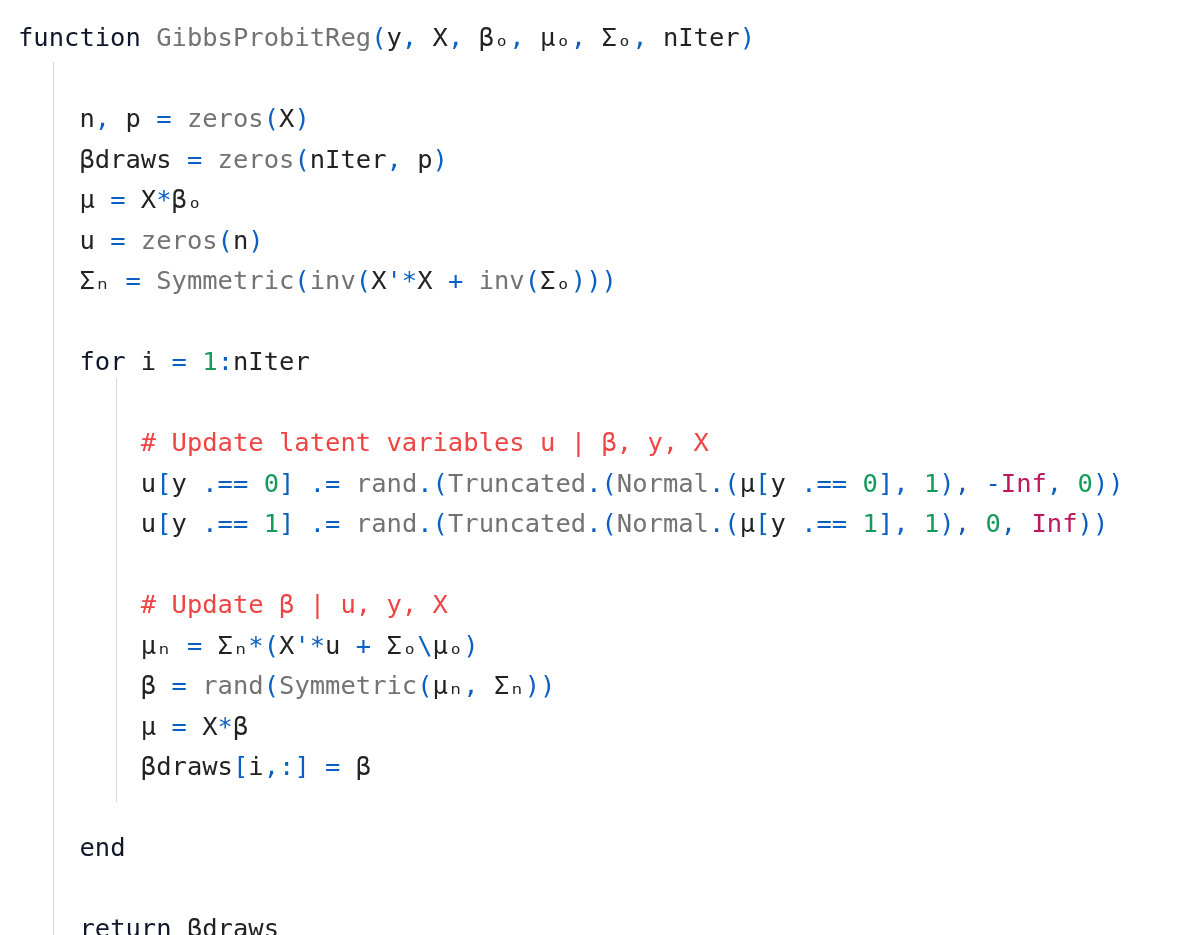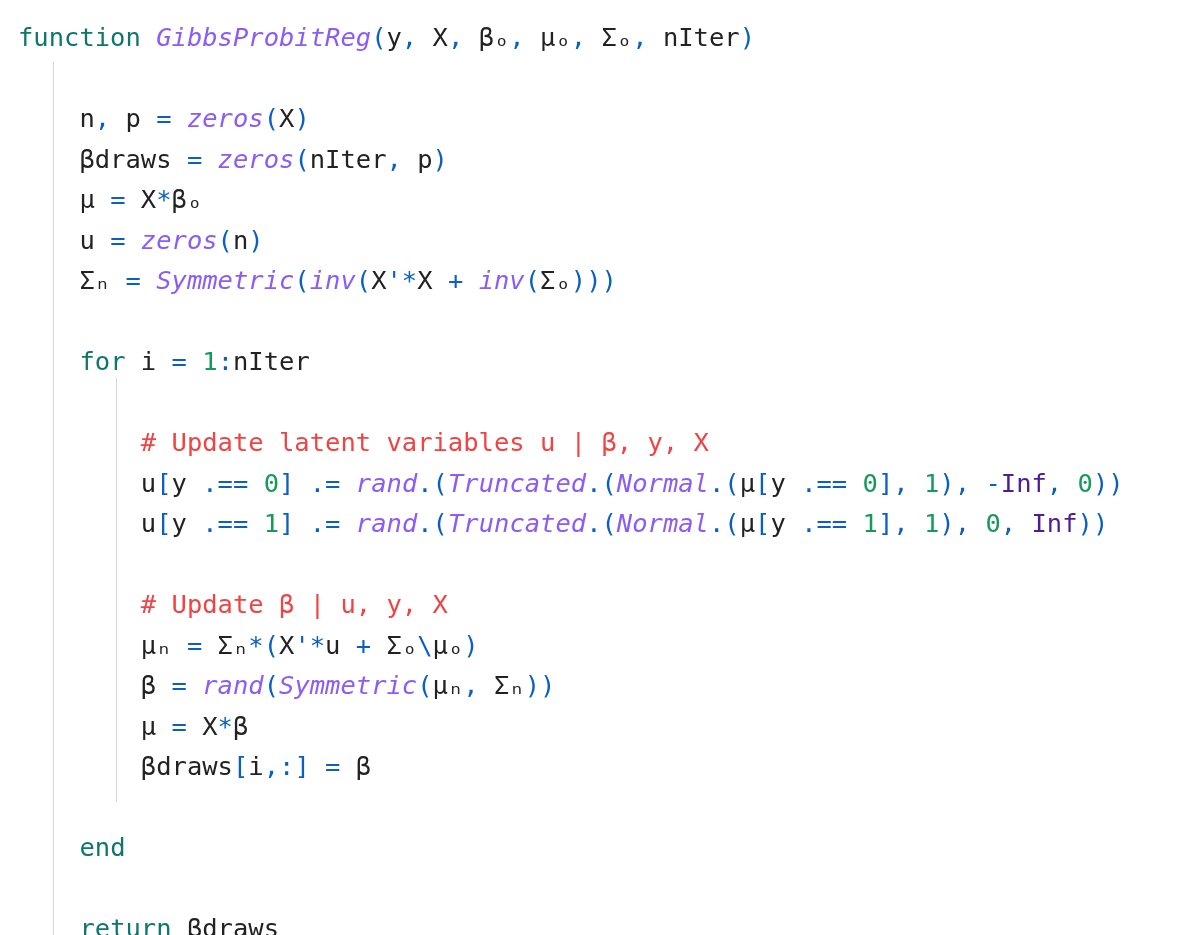--- a/index.html
+++ b/index.html
@@ -11,27 +11,27 @@
   pre.code {
     margin: 0;
     padding: 18px 18px 18px 18px;
     font-family: "JuliaMono", "Fira Code", "DejaVu Sans Mono", "Menlo", "Consolas", monospace;
     font-size: 25.5px;
     line-height: 1.55;
     color: #222;
     white-space: pre;
     position: relative;
   }
-  .kw  { color: #0f766e; }          
-  .fn  { color: #8b5cf6; font-style: italic; }          
+  .kw  { color: #0f172a; }          
+  .fn  { color: #737373; }          
   .par { color: #0a60c2; }          
   .op  { color: #0a60c2; }          
   .num { color: #159a5b; }          
   .cmt { color: #ef4444; }          
-  .cst { color: #4c1d95; }          
+  .cst { color: #be185d; }          
   .id  { color: #222; }             
 
   
   .guides {
     position: absolute;
     top: 0; left: 0;
     pointer-events: none;
   }
   .guide {
     position: absolute;

